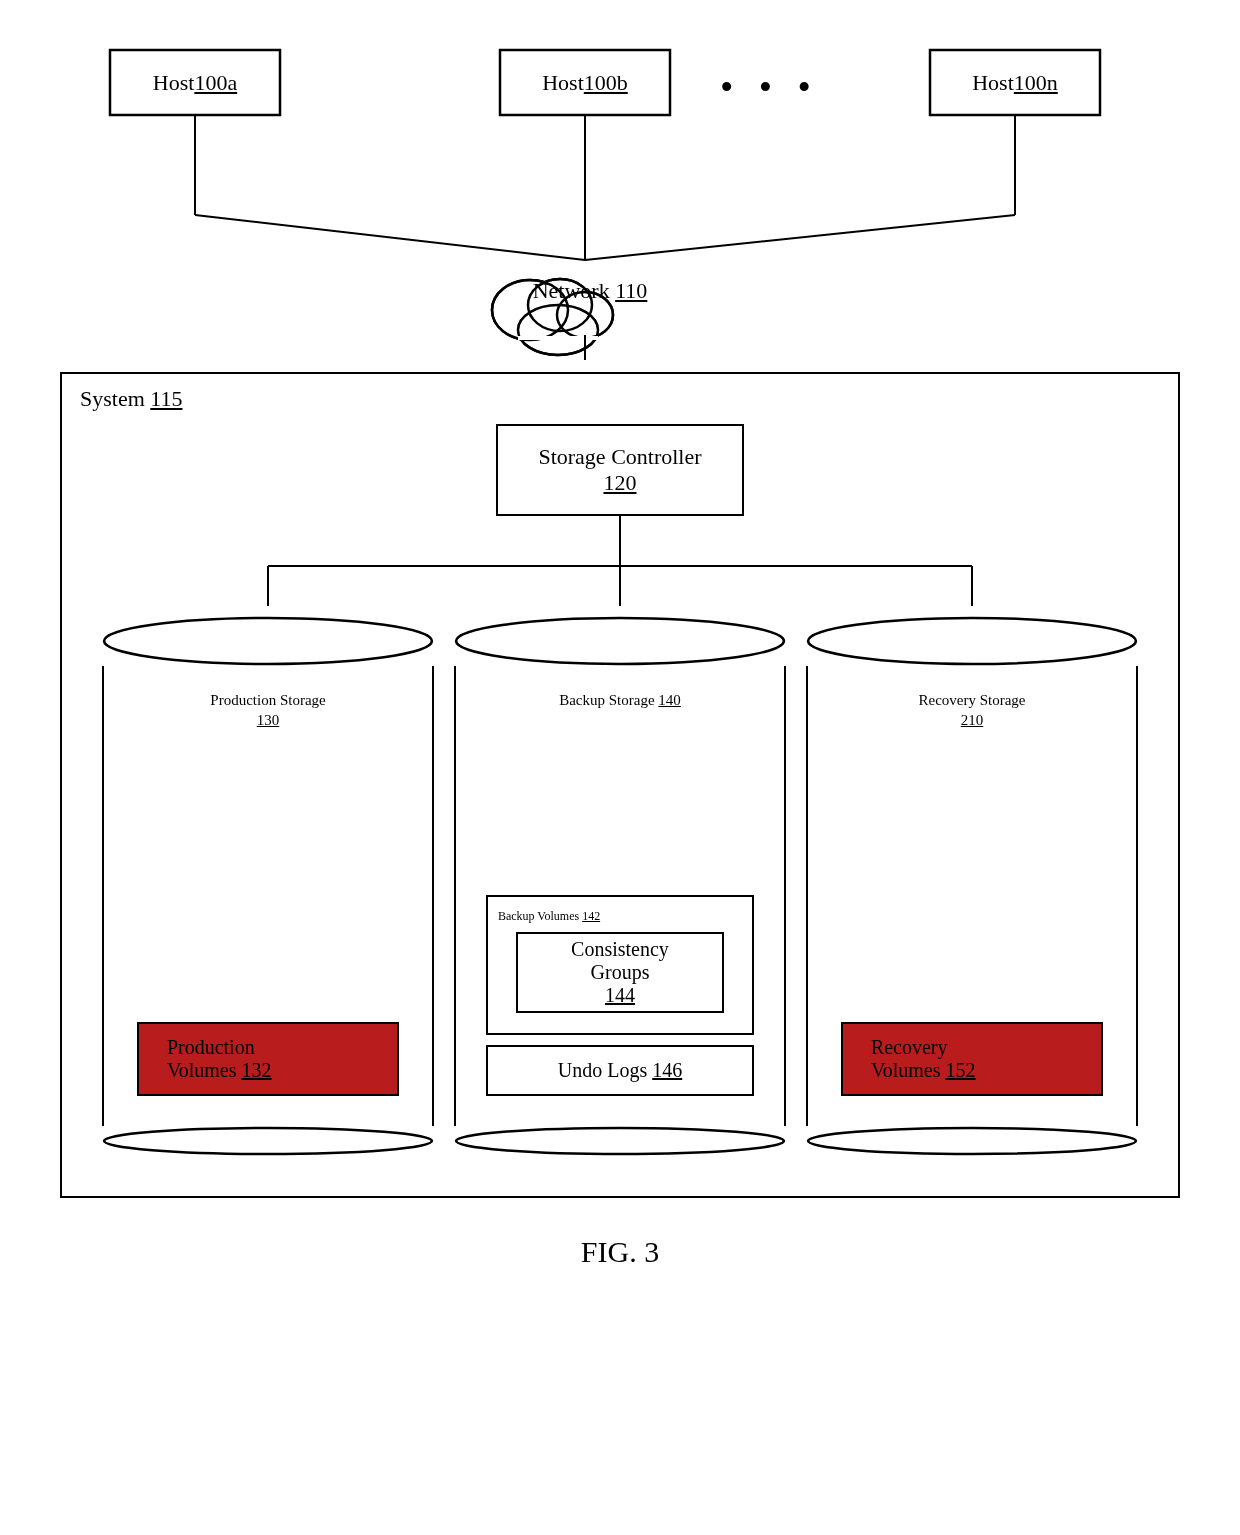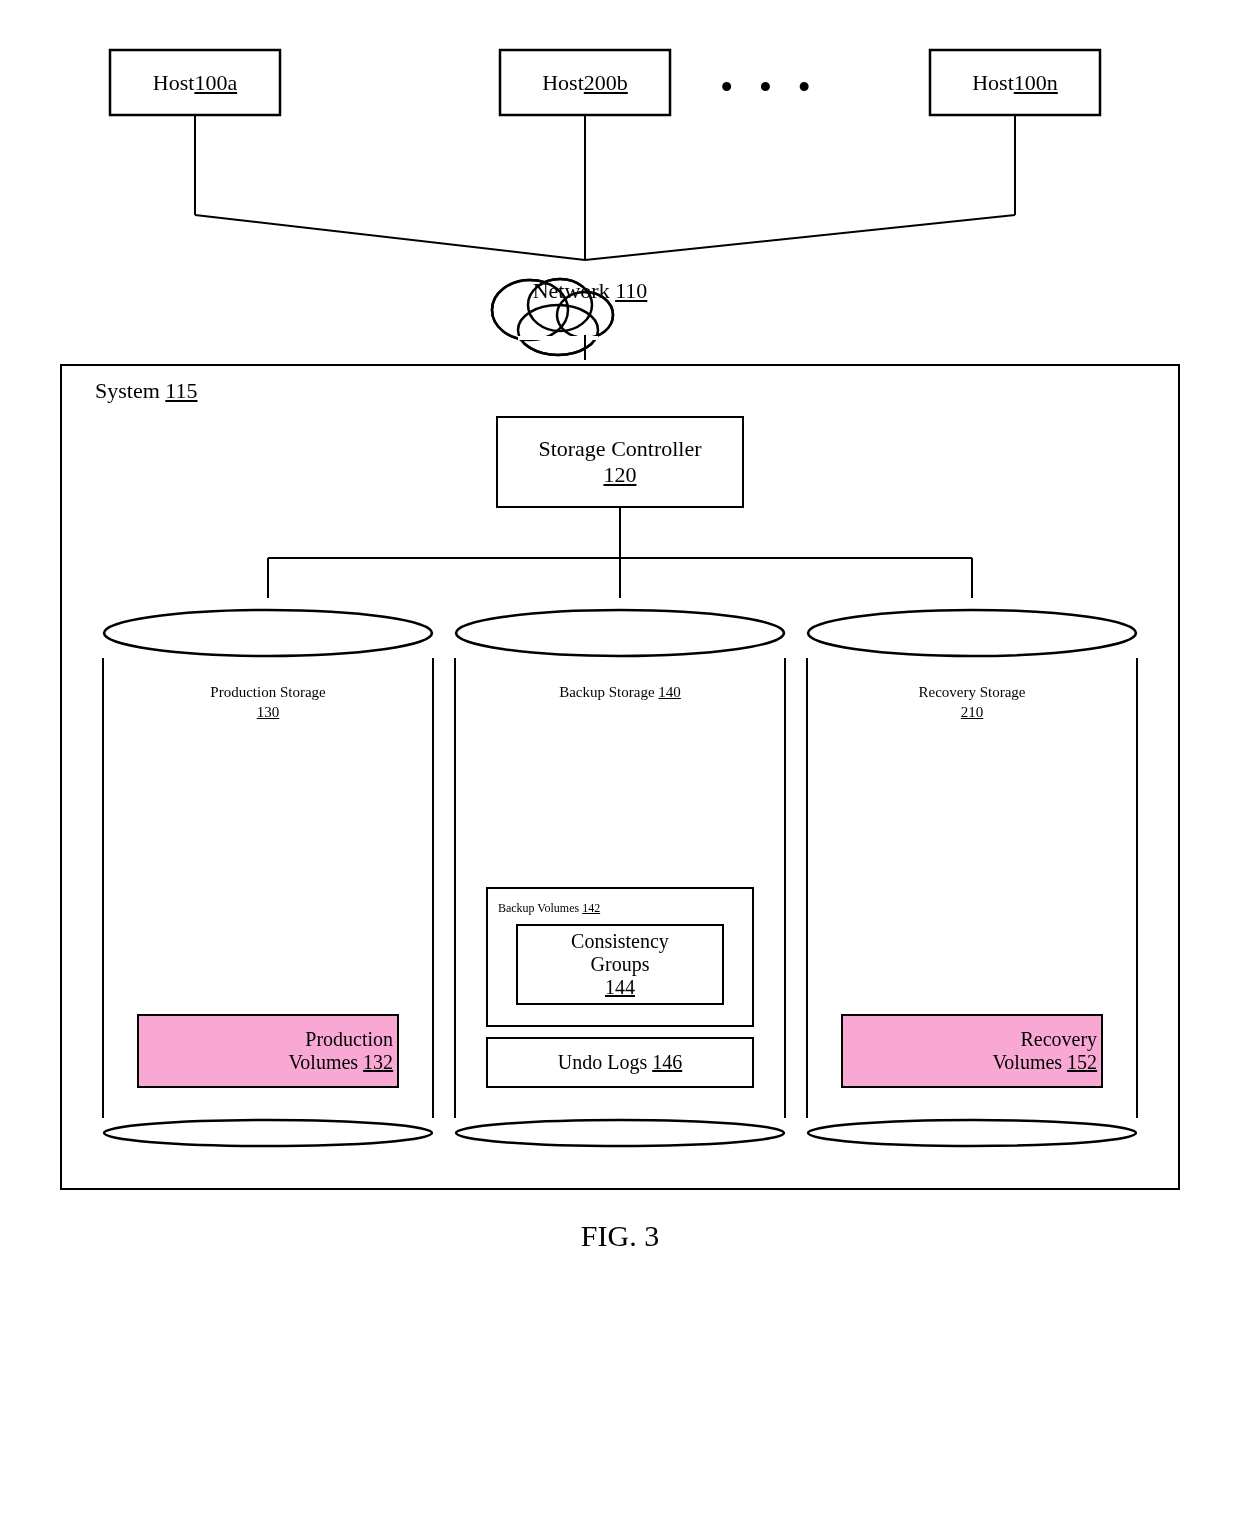--- a/index.html
+++ b/index.html
@@ -13,36 +13,36 @@
       flex-direction: column;
       align-items: center;
       padding: 30px 40px 20px 40px;
     }
 
     .diagram-container {
       width: 100%;
       display: flex;
       flex-direction: column;
       align-items: center;
-      gap: 4px;
+      gap: 12px;
     }
 
     
     .system-box {
       border: 2.5px solid #000;
       width: 1120px;
       padding: 30px 40px 40px 40px;
       position: relative;
       margin-top: 0;
     }
 
     .system-label {
       position: absolute;
       top: 12px;
-      left: 33px;
+      left: 18px;
       font-size: 22px;
     }
 
     .storage-controller-box {
       border: 2.5px solid #000;
       background: #fff;
       padding: 18px 40px;
       text-align: center;
       font-size: 22px;
       min-width: 200px;
@@ -105,23 +105,23 @@
       font-size: 15px;
       text-align: center;
       margin-top: 15px;
       margin-bottom: 5px;
       line-height: 1.3;
     }
 
     
     .inner-box {
       border: 2.5px solid #000;
-      background: #f9a8d4;
-      padding: 12px 4px;
-      text-align: right;
+      background: #b91c1c;
+      padding: 12px 28px;
+      text-align: left;
       font-size: 20px;
       width: 88%;
       margin-top: auto;
     }
 
     .fig-caption {
       font-size: 30px;
       text-align: center;
       margin-top: 25px;
       font-family: 'Times New Roman', Times, serif;
@@ -171,21 +171,21 @@
         <line x1="48" y1="88" x2="128" y2="88" stroke="white" stroke-width="4"></line>
       </g>
 
       <line x1="525" y1="305" x2="525" y2="330" stroke="black" stroke-width="2"></line>
     </svg>
 
     <div style="position:absolute; top:20px; left:50px; width:170px; height:65px; display:flex; align-items:center; justify-content:center; font-size:22px;">
       Host <u>100a</u>
     </div>
     <div style="position:absolute; top:20px; left:440px; width:170px; height:65px; display:flex; align-items:center; justify-content:center; font-size:22px;">
-      Host <u>200b</u>
+      Host <u>100b</u>
     </div>
     <div style="position:absolute; top:20px; left:870px; width:170px; height:65px; display:flex; align-items:center; justify-content:center; font-size:22px;">
       Host <u>100n</u>
     </div>
 
     <div style="position:absolute; top:35px; left:660px; font-size:38px; letter-spacing:8px;">• • •</div>
 
     <div style="position:absolute; top:248px; left:430px; width:200px; text-align:center; font-size:22px;">
       Network <u>110</u>
     </div>

